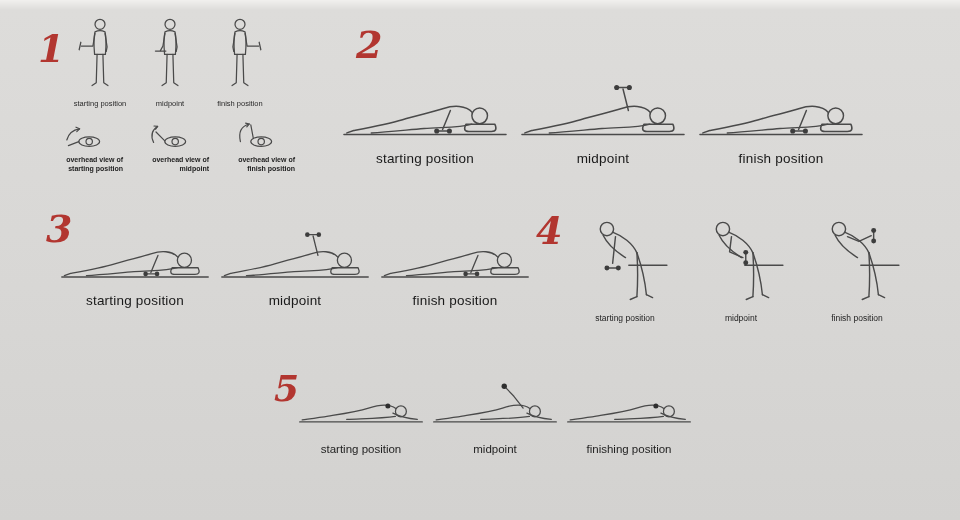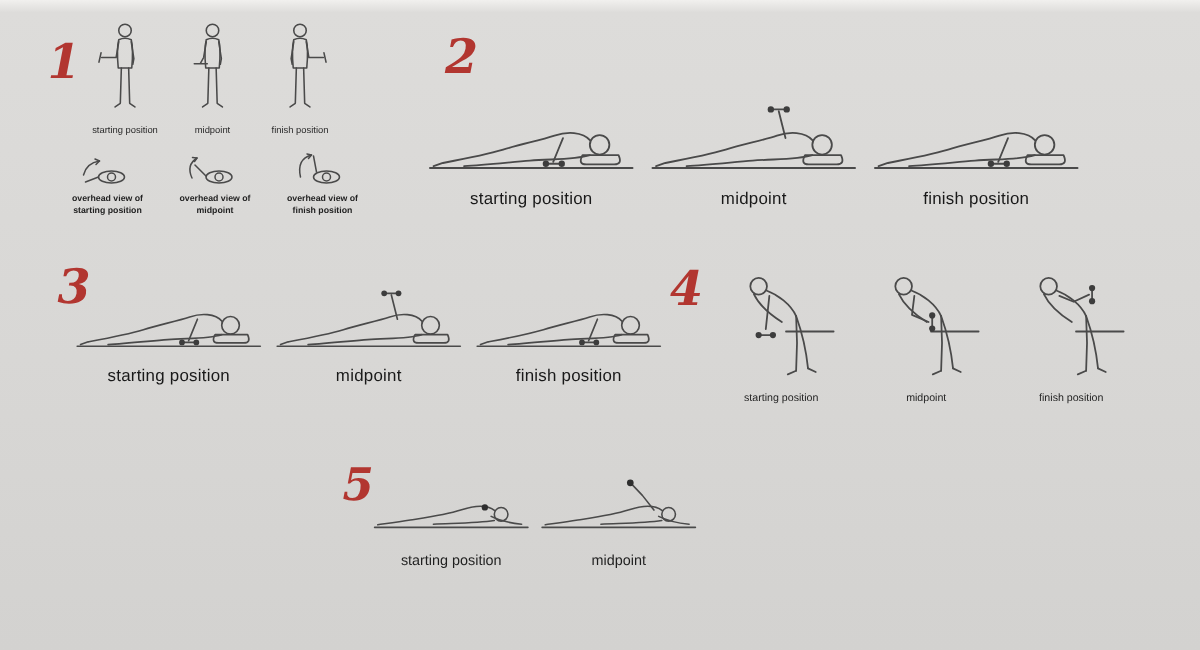--- a/index.html
+++ b/index.html
@@ -6,21 +6,21 @@
   body{width:960px;height:520px;overflow:hidden;background:#c9c8c6;
        font-family:"Liberation Sans","DejaVu Sans",sans-serif}
   .sheet{position:relative;width:960px;height:520px;color:#1c1c1c;
          background:linear-gradient(180deg,#f1f0ee 0,#dddcda 10px,#d8d7d5 55%,#d3d2d0 100%)}
   .ex{position:absolute}
   .num{position:absolute;font-family:"DejaVu Serif",serif;font-style:italic;font-weight:700;
        color:#b23630;line-height:1}
   .row{display:flex;align-items:flex-end}
   figure{margin:0}
   .fig{display:flex;flex-direction:column;align-items:center}
-  .cap{text-align:center;color:#1f1f1f}
+  .cap{text-align:right;color:#1f1f1f}
   .cap-xs{font-size:7.5px;margin-top:3px;white-space:nowrap;color:#2a2a2a}
   .cap-oh{font-size:7px;font-weight:700;line-height:1.3;margin-top:3px;color:#222;max-width:74px}
   .cap-lg{font-size:13.5px;margin-top:10px;letter-spacing:.2px;color:#191919}
   .cap-sm{font-size:8.5px;margin-top:4px;white-space:nowrap}
   .cap-md{font-size:11.5px;margin-top:16px}
 
   .ex1{left:36px;top:16px;width:300px}
   .ex1 .num{left:2px;top:14px;font-size:38px}
   .ex1 .figures{margin-left:36px;gap:14px}
   .ex1 .fig{width:56px}
@@ -342,16 +342,22 @@
             <use href="#s-prone-flat"></use>
           </svg>
         <figcaption class="cap cap-md">starting position</figcaption>
       </figure>
       <figure class="fig">
         <svg class="art" viewBox="0 0 150 62">
             <use href="#s-prone-up"></use>
           </svg>
         <figcaption class="cap cap-md">midpoint</figcaption>
       </figure>
+      <figure class="fig">
+        <svg class="art" viewBox="0 0 150 62">
+            <use href="#s-prone-flat"></use>
+          </svg>
+        <figcaption class="cap cap-md">finishing position</figcaption>
+      </figure>
     </div>
   </section>
 
 </div>
 
 </body></html>

